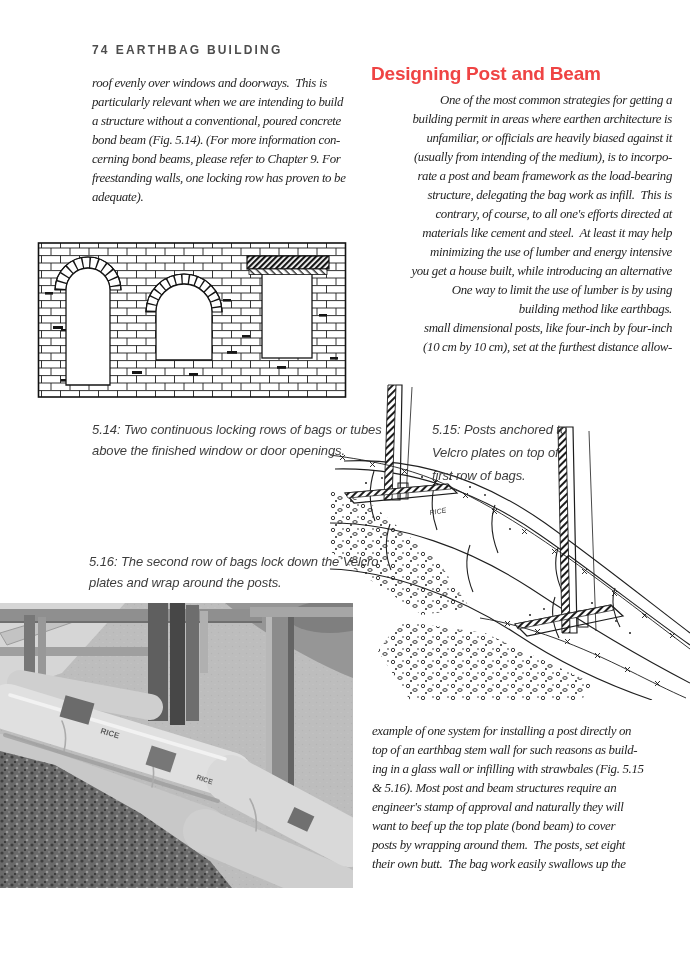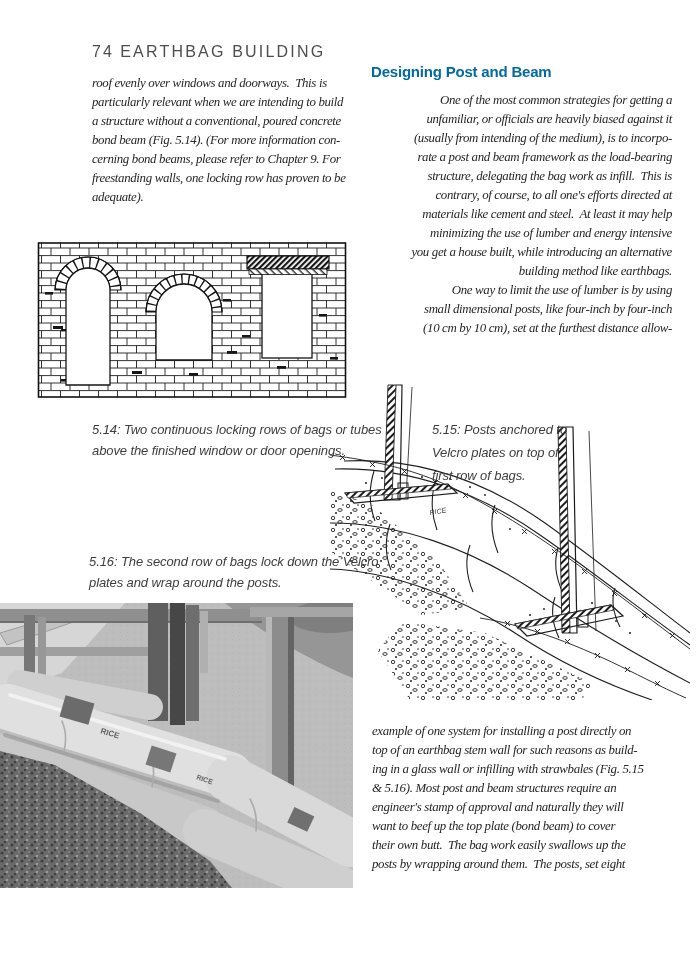--- a/index.html
+++ b/index.html
@@ -6,35 +6,35 @@
     --paper:#ffffff; --ink:#262626; --muted-header:#4d4d4d; --caption:#3d3d3d;
   }
   html,body{margin:0;padding:0;background:#888;}
   .page{
     position:relative;width:700px;height:960px;background:var(--paper);
     margin:0 auto;overflow:hidden;
     font-family:"Liberation Serif",serif;color:var(--ink);
   }
   .running-head{
     position:absolute;left:92px;top:43px;
-    font-family:"Liberation Sans",sans-serif;font-weight:normal;
-    font-size:16px;letter-spacing:2.2px;color:var(--muted-header);
+    font-family:"Liberation Sans",sans-serif;font-weight:bold;
+    font-size:12px;letter-spacing:2.2px;color:var(--muted-header);
     white-space:pre;
   }
   .running-head .pgnum{margin-right:6px;}
   .bodycol{position:absolute;font-size:12.9px;line-height:19px;letter-spacing:-0.35px;}
   .bodycol .ln{white-space:pre;font-style:italic;}
   .col-left-top{left:92px;top:74px;width:285px;}
   .col-right-top{left:372px;top:91px;width:300px;text-align:right;}
   .col-right-top .ln:nth-child(12){text-indent:26px;}
   .col-right-bottom{left:372px;top:722px;width:300px;}
   .section-heading{
     position:absolute;left:371px;top:63px;margin:0;
     font-family:"Liberation Sans",sans-serif;font-weight:bold;
-    font-size:15px;letter-spacing:-0.2px;color:#0369a1;
+    font-size:19px;letter-spacing:-0.2px;color:#ef4444;
   }
   .caption{
     position:absolute;z-index:5;
     font-family:"Liberation Sans",sans-serif;font-style:italic;
     font-size:13px;line-height:21px;letter-spacing:-0.1px;color:var(--caption);
   }
   .caption .ln{white-space:pre;}
   .cap-514{left:92px;top:419px;width:300px;}
   .cap-515{left:432px;top:418px;width:160px;line-height:23px;}
   .cap-516{left:89px;top:551px;width:310px;}
@@ -57,30 +57,31 @@
       <div class="ln">bond beam (Fig. 5.14). (For more information con-</div>
       <div class="ln">cerning bond beams, please refer to Chapter 9. For</div>
       <div class="ln">freestanding walls, one locking row has proven to be</div>
       <div class="ln">adequate).</div>
     </div>
 
   <h2 class="section-heading">Designing Post and Beam</h2>
 
   <div class="bodycol col-right-top">
       <div class="ln">One of the most common strategies for getting a</div>
+      <div class="ln">building permit in areas where earthen architecture is</div>
       <div class="ln">unfamiliar, or officials are heavily biased against it</div>
       <div class="ln">(usually from intending of the medium), is to incorpo-</div>
       <div class="ln">rate a post and beam framework as the load-bearing</div>
       <div class="ln">structure, delegating the bag work as infill.  This is</div>
       <div class="ln">contrary, of course, to all one's efforts directed at</div>
       <div class="ln">materials like cement and steel.  At least it may help</div>
       <div class="ln">minimizing the use of lumber and energy intensive</div>
       <div class="ln">you get a house built, while introducing an alternative</div>
+      <div class="ln">One way to limit the use of lumber is by using</div>
       <div class="ln">building method like earthbags.</div>
-      <div class="ln">One way to limit the use of lumber is by using</div>
       <div class="ln">small dimensional posts, like four-inch by four-inch</div>
       <div class="ln">(10 cm by 10 cm), set at the furthest distance allow-</div>
     </div>
 
   <svg id="fig514" class="figsvg" width="312" height="162" viewBox="0 0 312 162">
     <defs>
       <pattern id="brick" width="19" height="15" patternUnits="userSpaceOnUse">
         <rect width="19" height="15" fill="#ffffff"></rect>
         <path d="M0,0.6 H19 M0,8 H19 M4.5,0.6 V8 M14,8 V15" stroke="#1c1c1c" stroke-width="0.9" fill="none"></path>
       </pattern>
@@ -294,17 +295,17 @@
     </g>
   </svg>
 
   <div class="bodycol col-right-bottom">
       <div class="ln">example of one system for installing a post directly on</div>
       <div class="ln">top of an earthbag stem wall for such reasons as build-</div>
       <div class="ln">ing in a glass wall or infilling with strawbales (Fig. 5.15</div>
       <div class="ln">&amp; 5.16). Most post and beam structures require an</div>
       <div class="ln">engineer's stamp of approval and naturally they will</div>
       <div class="ln">want to beef up the top plate (bond beam) to cover</div>
+      <div class="ln">posts by wrapping around them.  The posts, set eight</div>
       <div class="ln">their own butt.  The bag work easily swallows up the</div>
-      <div class="ln">posts by wrapping around them.  The posts, set eight</div>
     </div>
 
 </div>
 
 </body></html>

